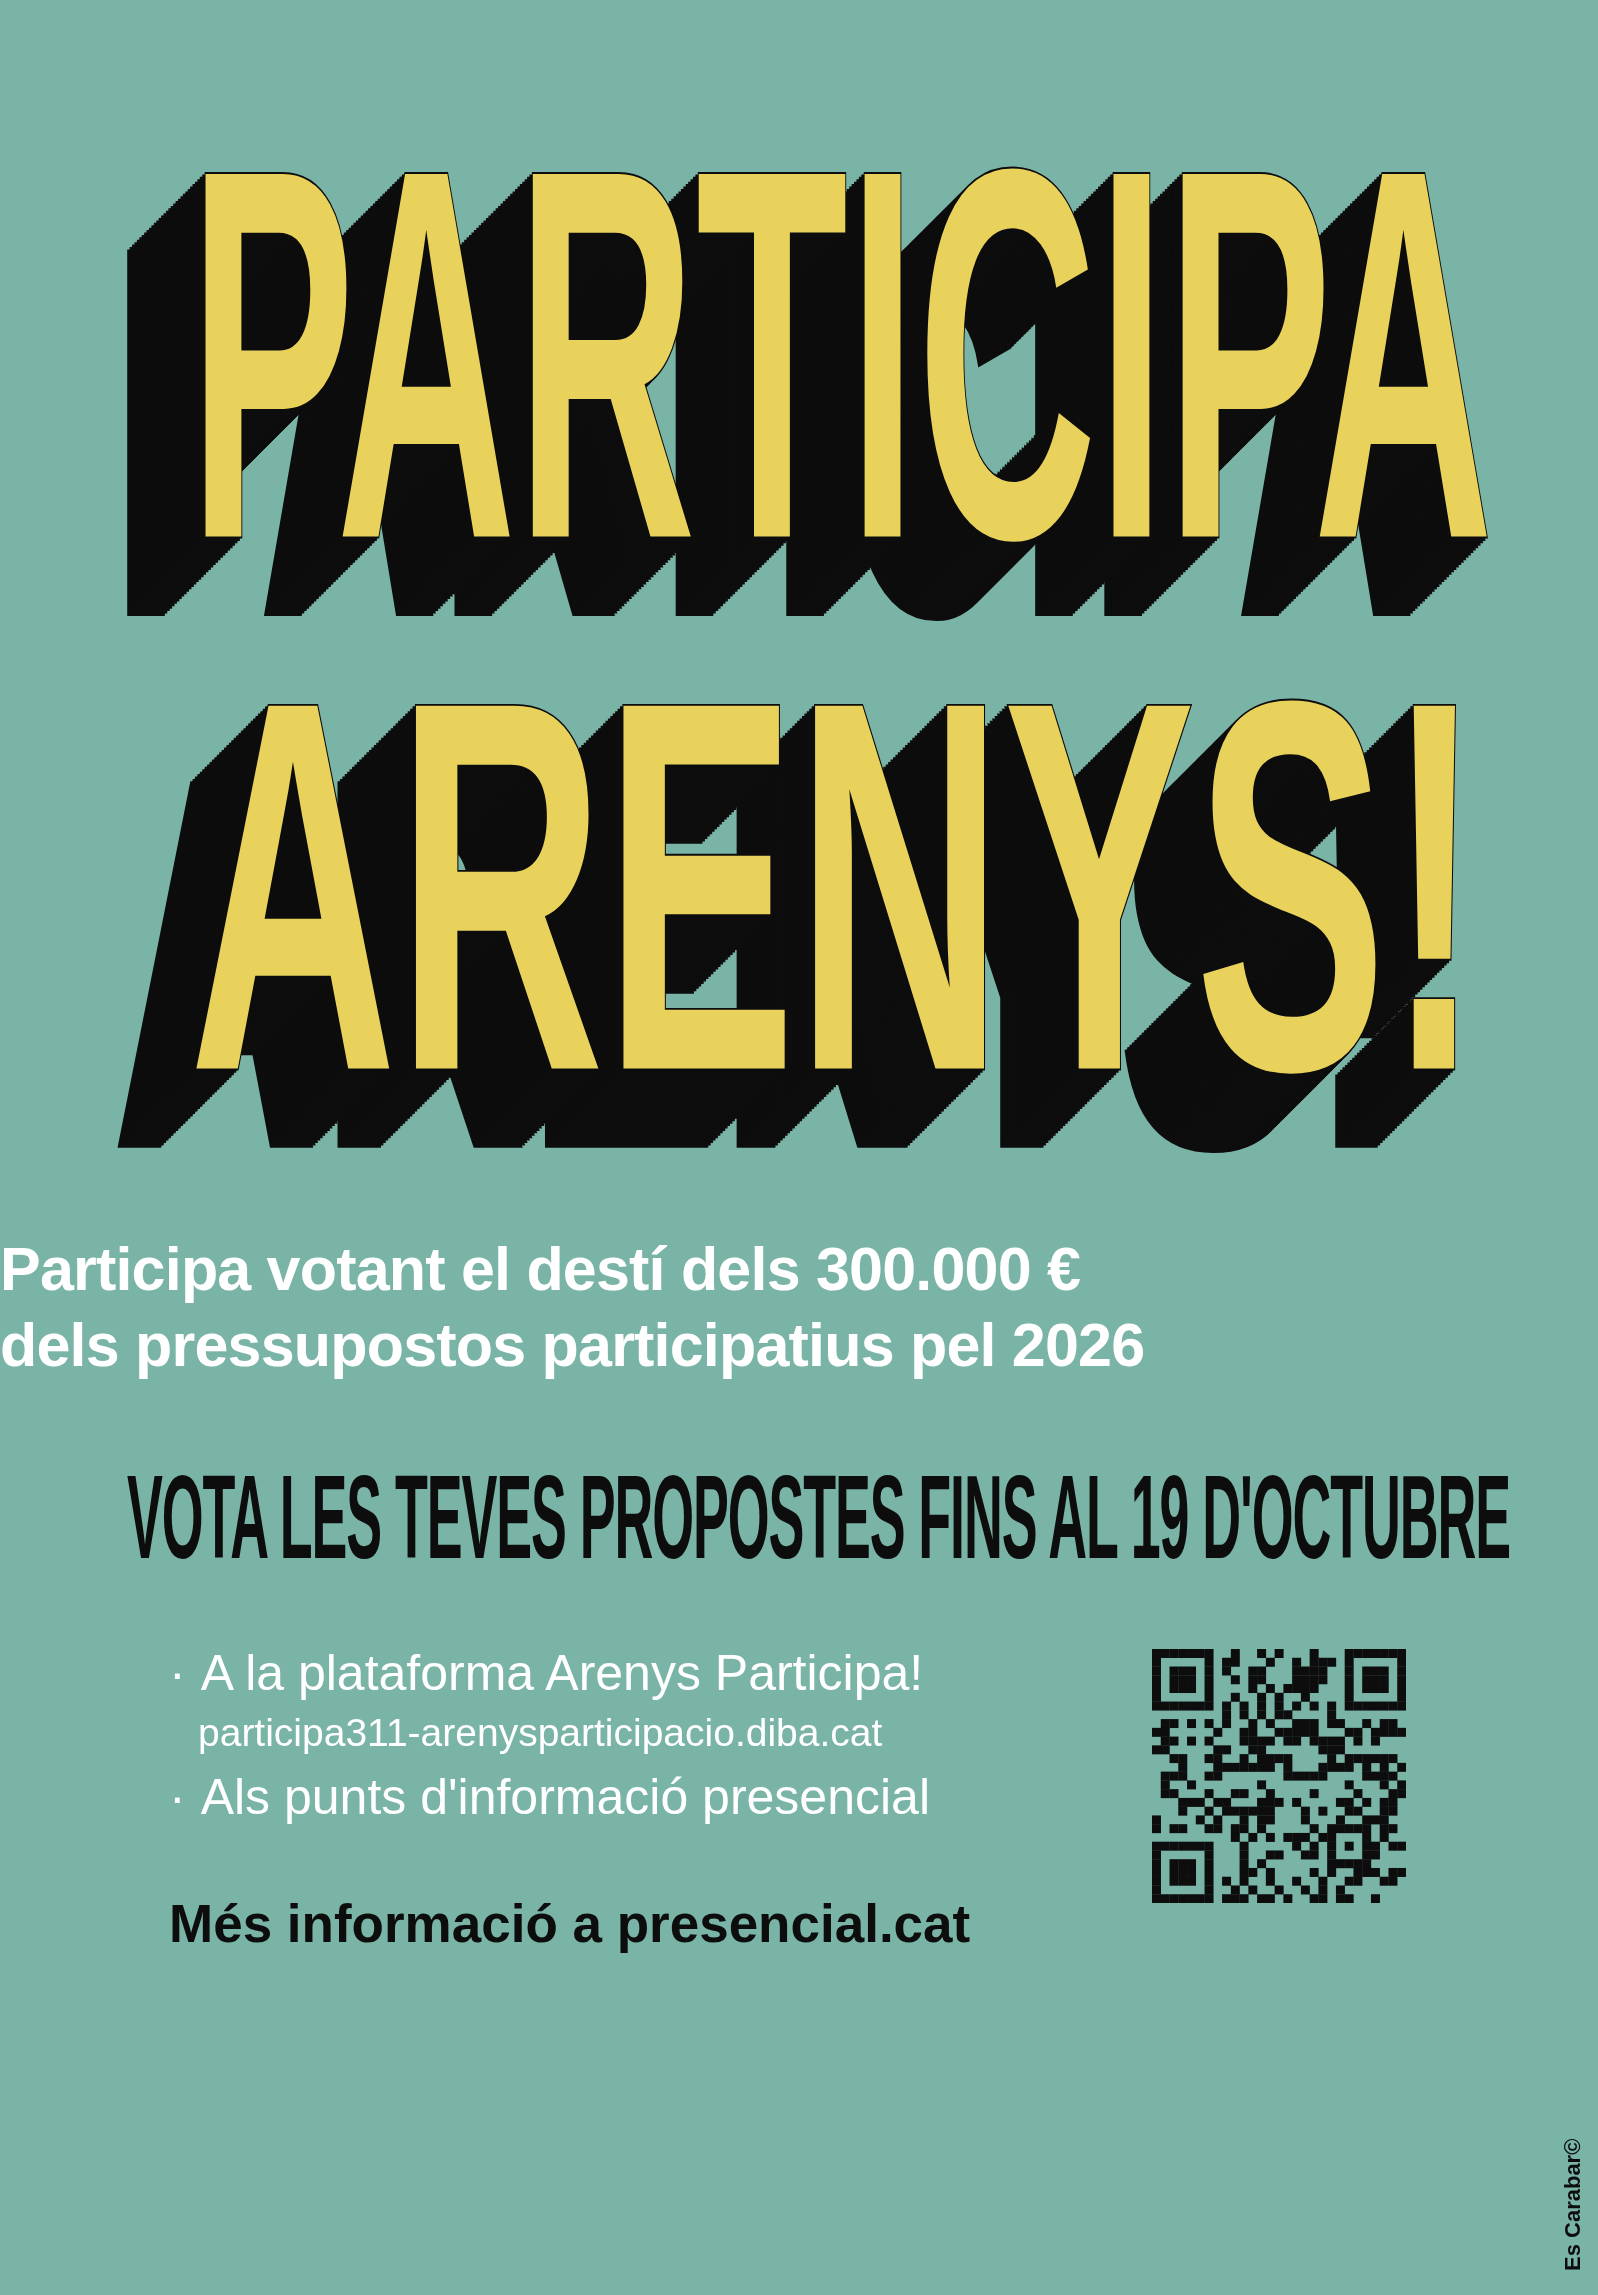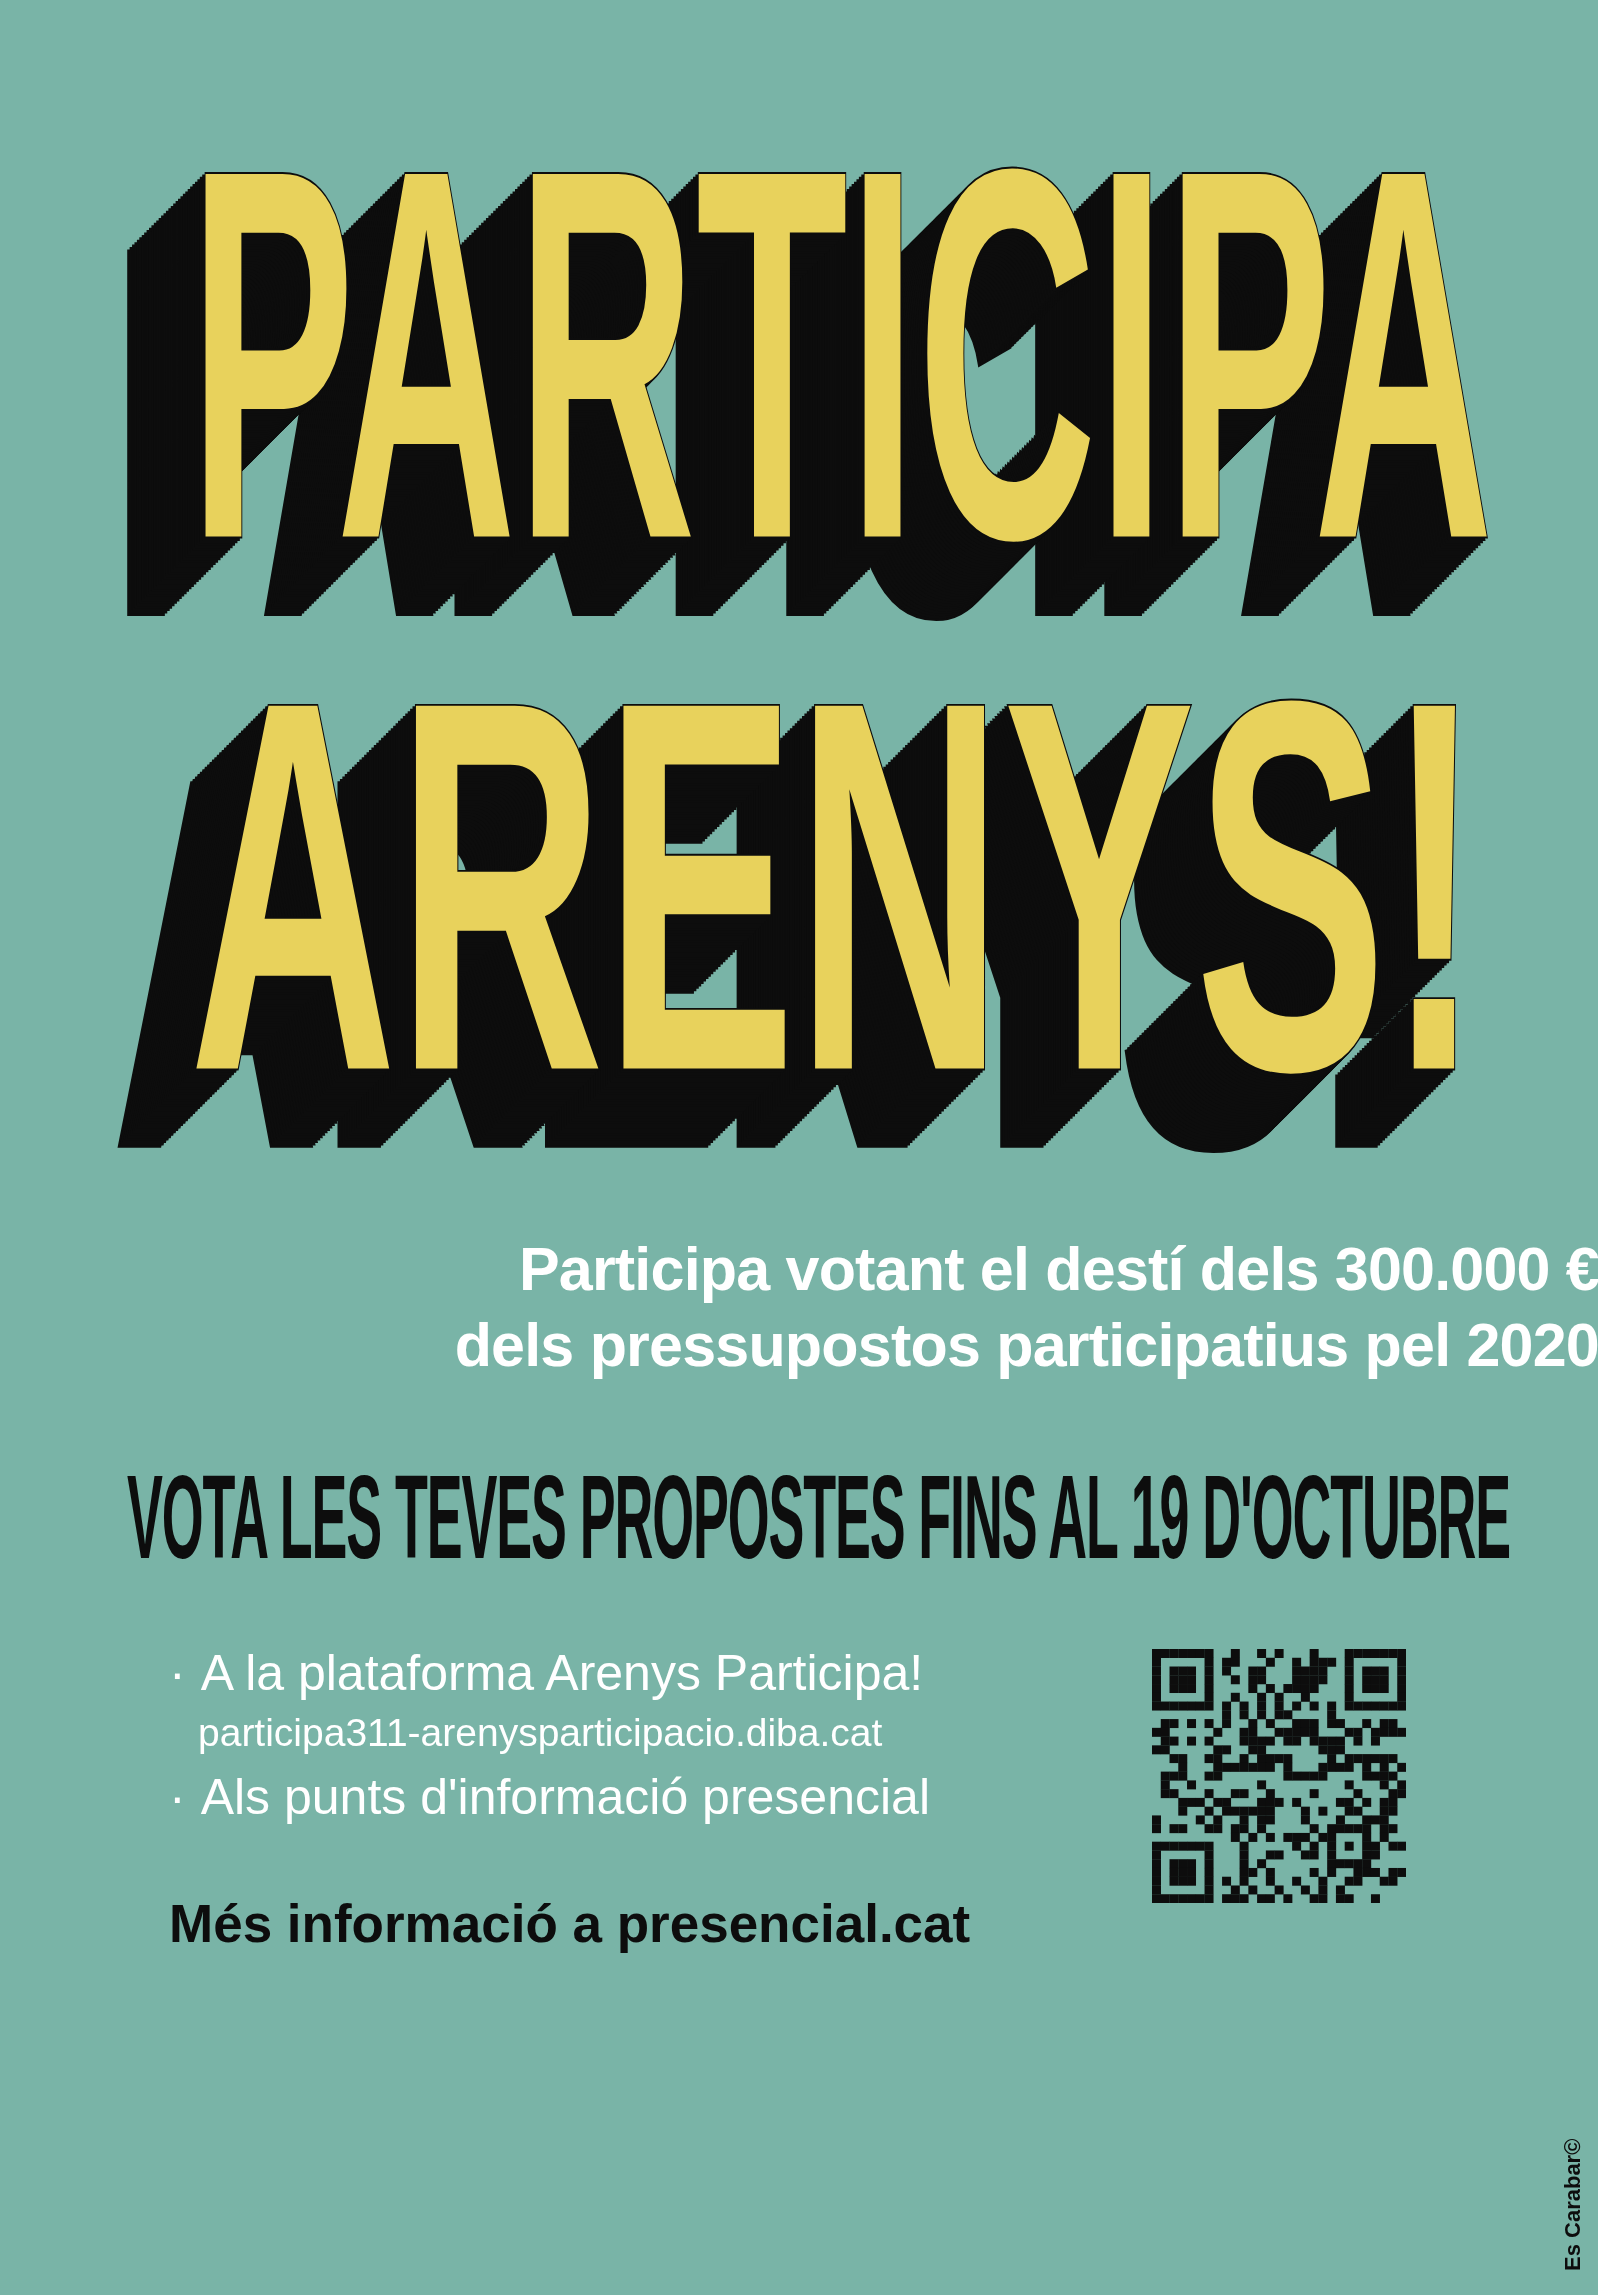--- a/index.html
+++ b/index.html
@@ -10,21 +10,21 @@
     font-family:"Liberation Sans", sans-serif;
   }
   
   #title-svg{position:absolute;left:0;top:0;width:1599px;height:2295px;display:block;}
   .title-text{font-family:"Liberation Sans",sans-serif;font-weight:700;font-size:560px;text-anchor:middle;}
   .headline-text{font-family:"Liberation Sans",sans-serif;font-weight:700;font-size:100px;text-anchor:middle;letter-spacing:-2px;}
   .face{fill:#e8d25c;stroke:#0d0d0d;stroke-width:4px;paint-order:stroke;}
   
   .subtitle{
     position:absolute;left:0;right:0;top:1231px;
-    text-align:right;color:#ffffff;
+    text-align:left;color:#ffffff;
     font-weight:700;font-size:61px;line-height:76px;
     letter-spacing:-0.8px;
   }
   
   .bullet-line{position:absolute;left:169px;color:#ffffff;font-weight:400;font-size:50px;line-height:61px;white-space:nowrap;}
   .bullet-line .dot{margin-right:15px;}
   .bullet-url{position:absolute;left:198px;color:#ffffff;font-weight:400;font-size:39px;line-height:47px;white-space:nowrap;letter-spacing:0px;}
   .more-info{position:absolute;left:169px;top:1892px;color:#0d0d0d;font-weight:700;font-size:53px;line-height:64px;white-space:nowrap;}
   
   #qr-svg{position:absolute;left:1152px;top:1649px;width:254px;height:254px;display:block;}
@@ -123,21 +123,21 @@
     <use href="#t2" class="face"></use>
   </g>
 
   <g transform="scale(1,1.58)">
     <use href="#t3" fill="#0d0d0d"></use>
   </g>
 </svg>
 
 <div class="subtitle">
   <div>Participa votant el destí dels 300.000 €</div>
-  <div>dels pressupostos participatius pel 2020</div>
+  <div>dels pressupostos participatius pel 2026</div>
 </div>
 
 <div class="bullet-line" style="top:1643px;">
   <span class="dot">·</span><span>A la plataforma Arenys Participa!</span>
 </div>
 <div class="bullet-url" style="top:1709px;">participa311-arenysparticipacio.diba.cat</div>
 
 <div class="bullet-line" style="top:1767px;text-align:right;">
   <span class="dot">·</span><span>Als punts d'informació presencial</span>
 </div>

